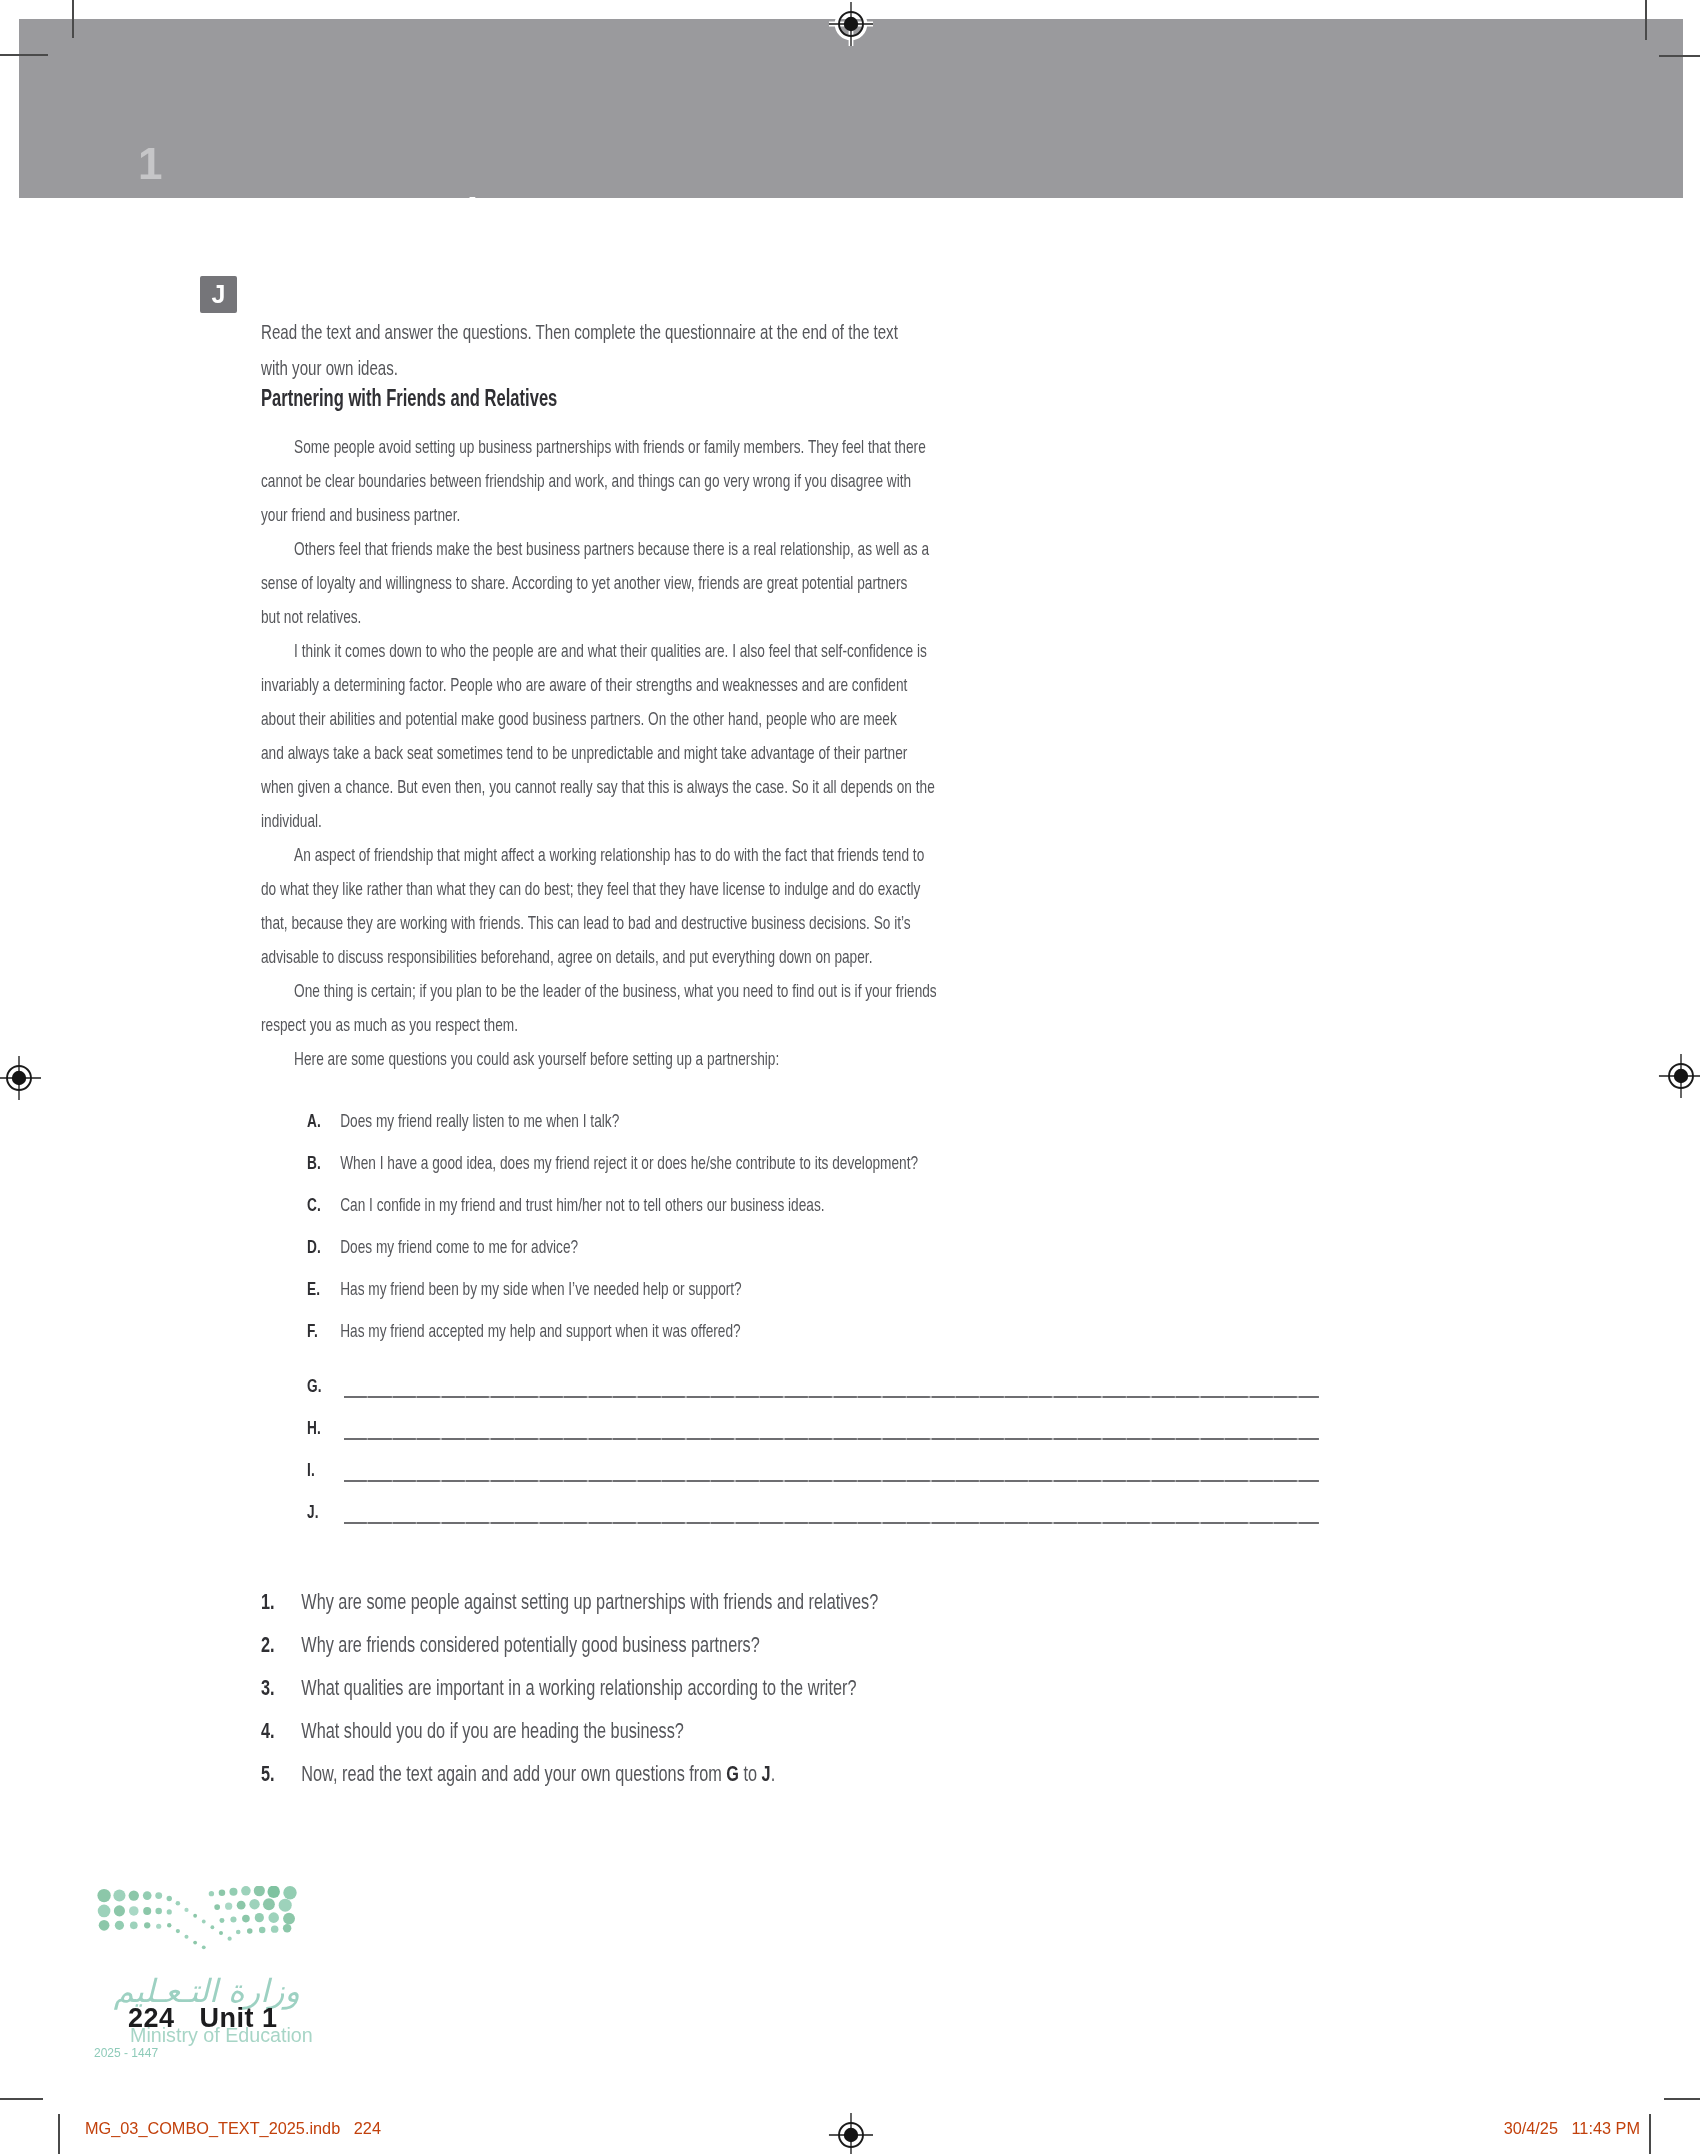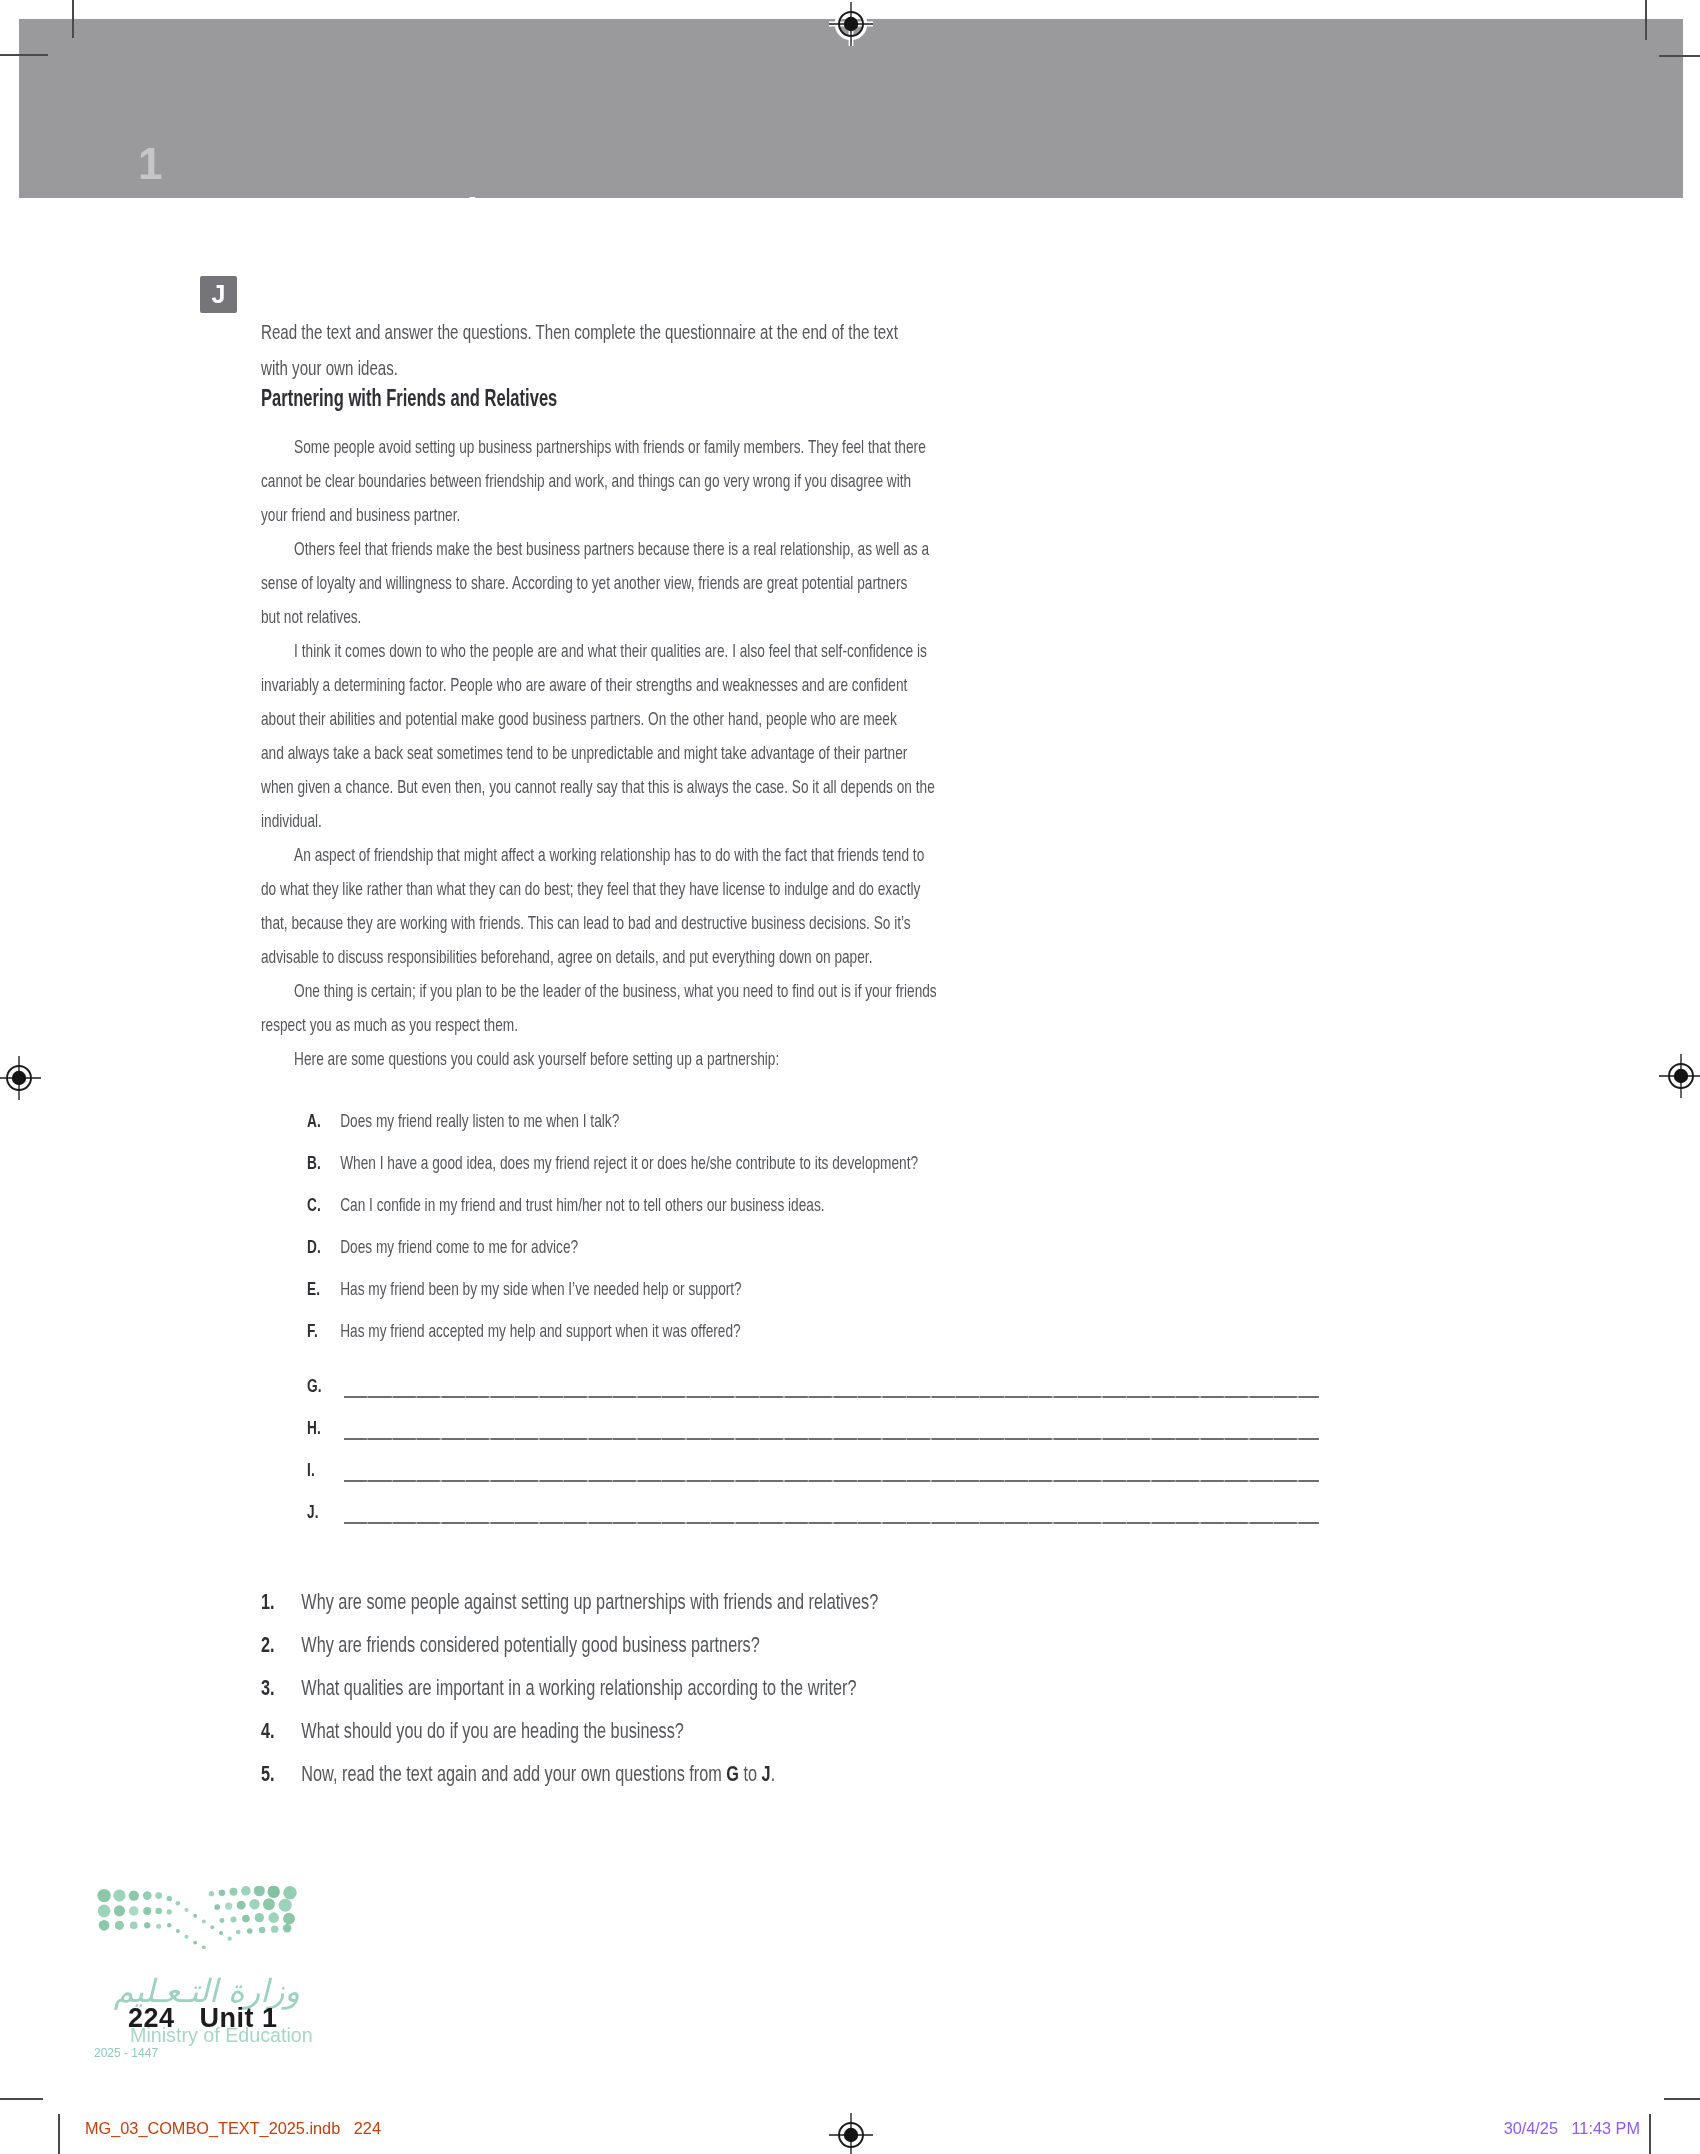--- a/index.html
+++ b/index.html
@@ -39,21 +39,21 @@
   
   .logo-dots{position:absolute;left:96px;top:1886px;}
   .logo-ar{position:absolute;left:94px;top:1974px;width:206px;font-family:"DejaVu Sans",sans-serif;
            font-size:32px;color:#9dd1c2;direction:rtl;line-height:1.1;font-style:italic;}
   .page-unit{position:absolute;left:128px;top:2003px;font-size:27px;font-weight:bold;color:#1c1c1e;z-index:3;letter-spacing:0.5px;}
   .page-unit .gap{display:inline-block;width:25px;}
   .logo-en{position:absolute;left:94px;top:2024px;font-size:19.7px;color:#a7d5c6;z-index:1;margin-left:36px;}
   .logo-years{position:absolute;left:94px;top:2046px;font-size:12px;color:#8ecbb9;}
   
   .print-file{position:absolute;left:85px;top:2119px;font-size:16.3px;color:#c2410c;white-space:pre;}
-  .print-date{position:absolute;right:60px;top:2119px;font-size:16.3px;color:#8b5cf6;white-space:pre;margin-left:40px;}
+  .print-date{position:absolute;right:60px;top:2119px;font-size:16.3px;color:#c2410c;white-space:pre;margin-left:40px;}
   .vline{position:absolute;width:1.5px;background:#4a4a4a;}
   .hline{position:absolute;height:1.5px;background:#4a4a4a;}
   .reg{position:absolute;}
 </style>
 </head>
 <body>
 
 <div id="page">
 
   <div class="band">

